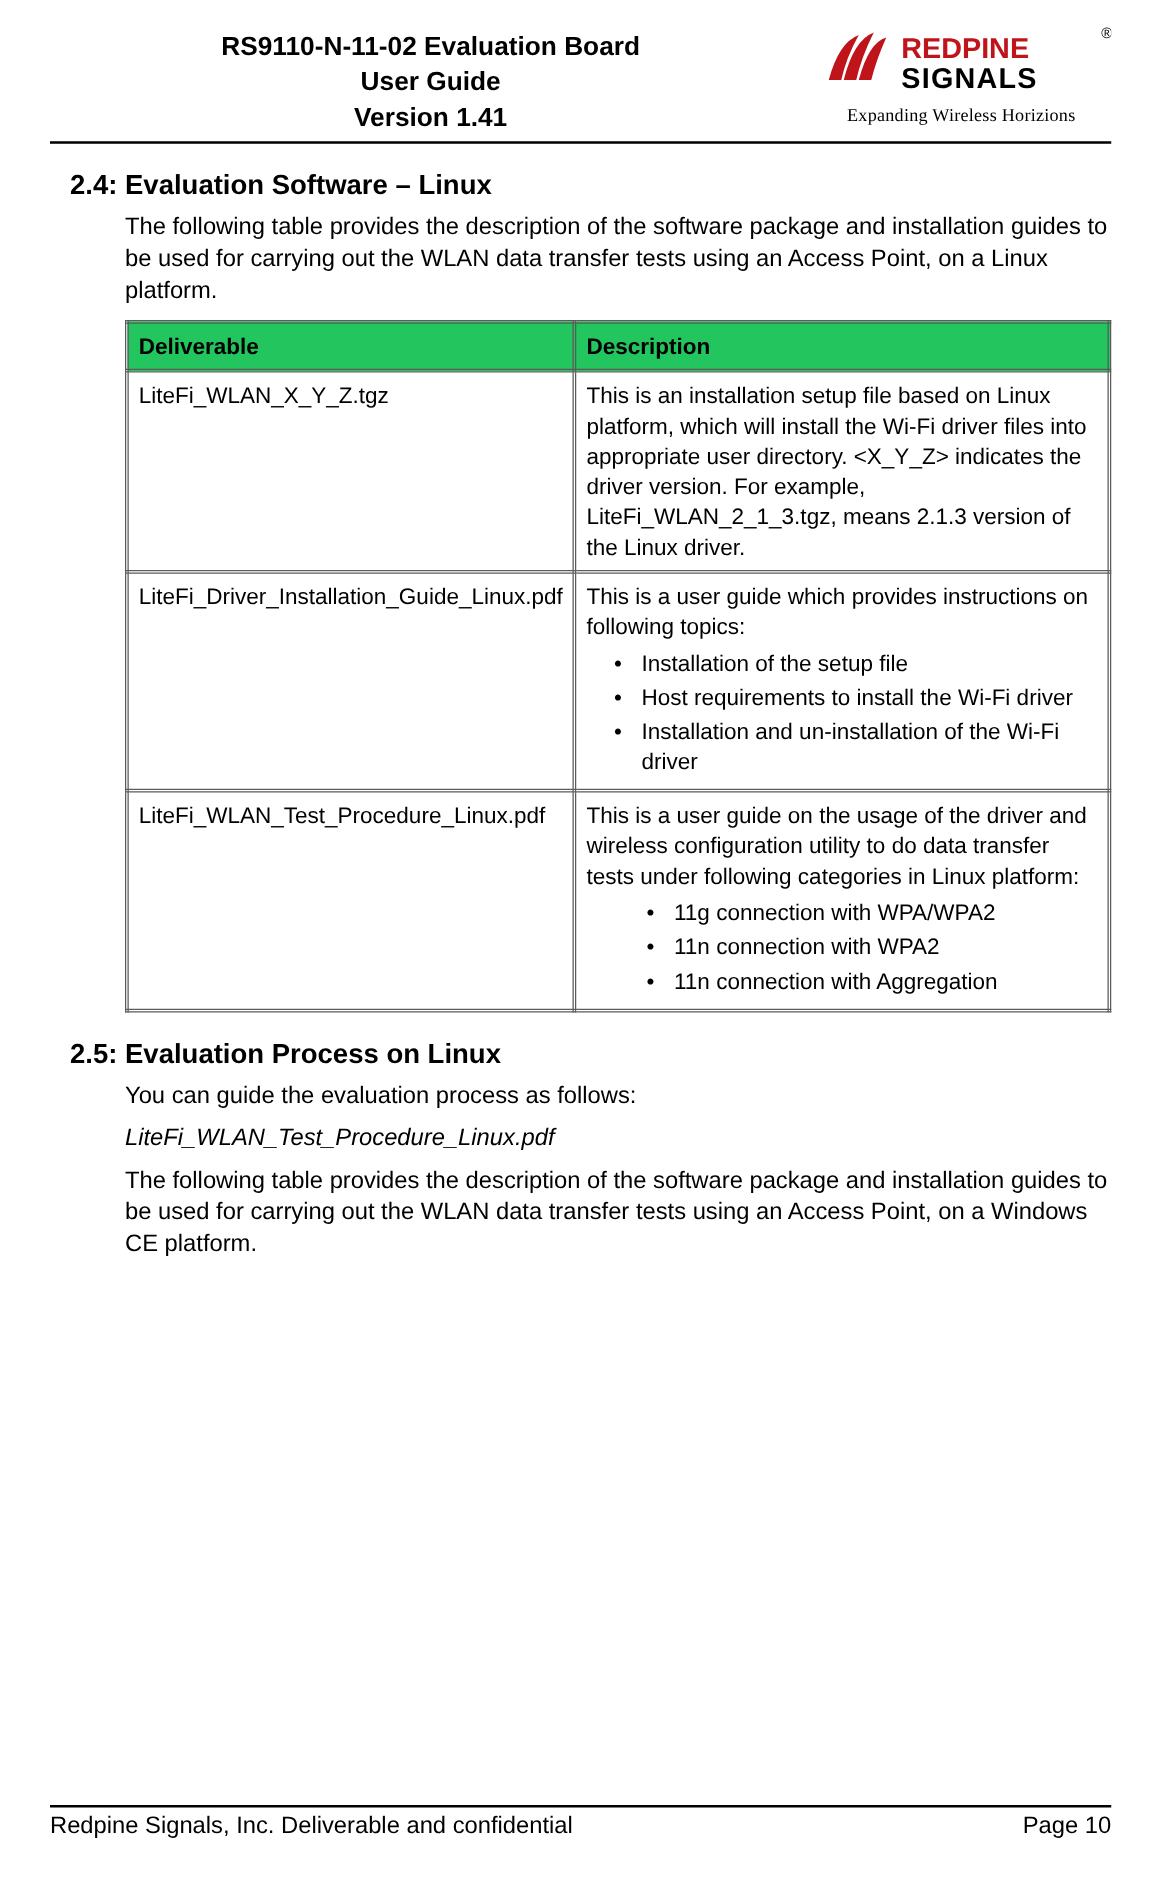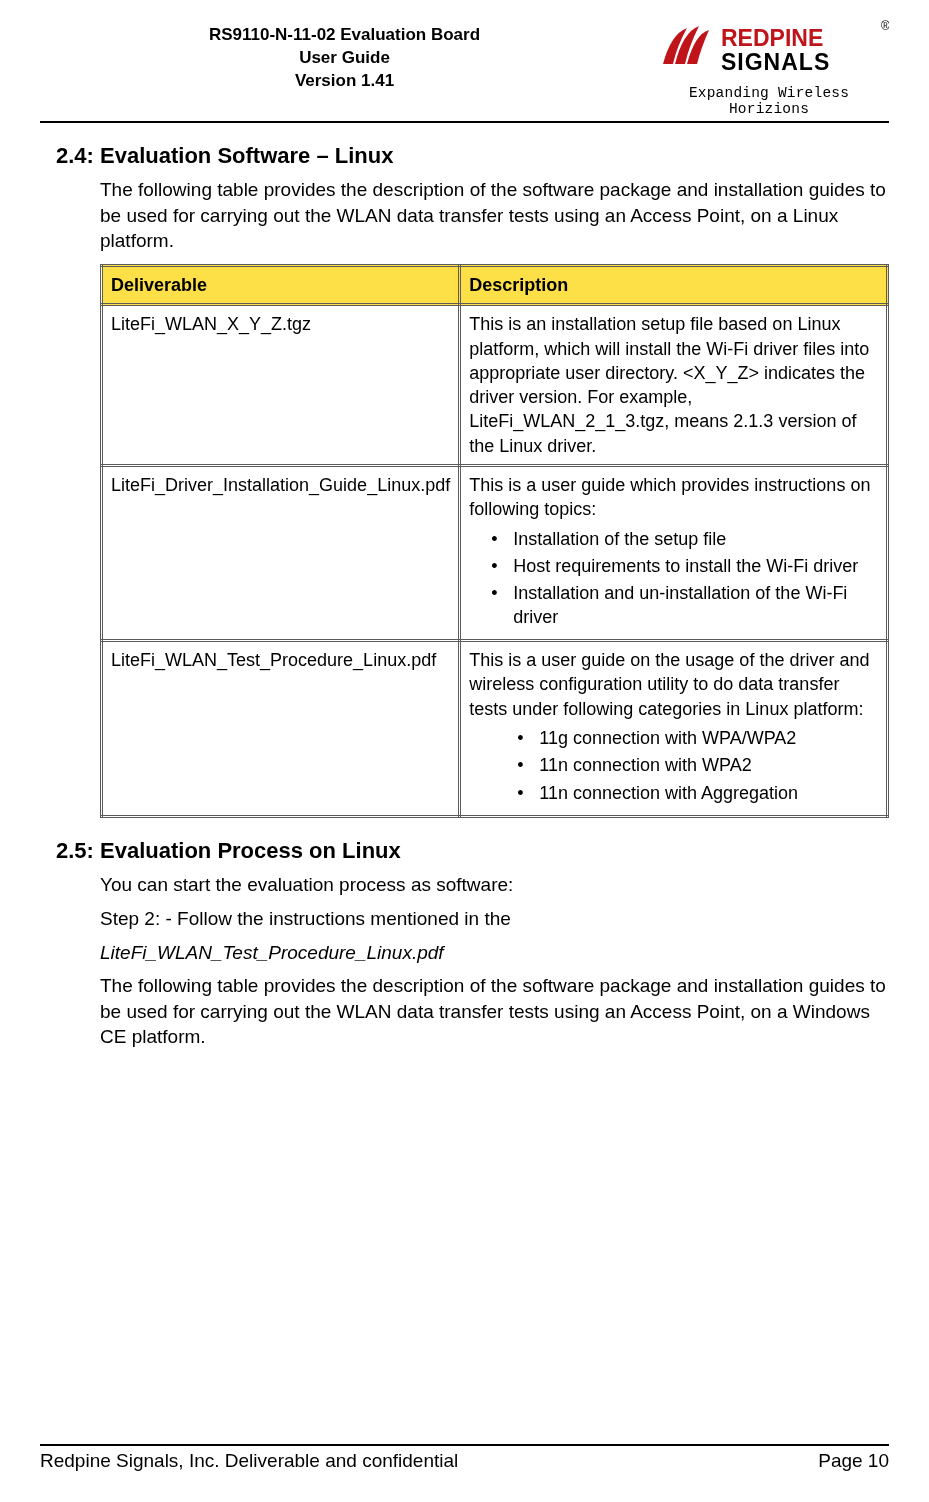--- a/index.html
+++ b/index.html
@@ -24,31 +24,31 @@
     align-items: flex-start;
     justify-content: space-between;
     border-bottom: 2px solid #000;
     padding-bottom: 4px;
     margin-bottom: 18px;
   }
   .header-title {
     flex: 1;
     text-align: center;
     font-weight: bold;
-    font-size: 17px;
+    font-size: 21px;
     line-height: 1.35;
     padding-top: 4px;
   }
   .logo-wrap {
     width: 240px;
     text-align: right;
   }
   .logo-svg { display: inline-block; }
   .logo-caption {
-    font-family: Liberation Mono, monospace;
+    font-family: Liberation Serif, serif;
     font-size: 14.5px;
     letter-spacing: 0.2px;
     text-align: center;
     margin-top: 2px;
   }
   h2.section {
     font-size: 22px;
     font-weight: bold;
     margin: 20px 0 6px 16px;
   }
@@ -65,21 +65,21 @@
     font-size: 18px;
     border: 3px double #5b5b5b;
   }
   table.deliv th, table.deliv td {
     border: 3px double #5b5b5b;
     vertical-align: top;
     padding: 6px 8px;
     text-align: left;
   }
   table.deliv th {
-    background: #fde047;
+    background: #22c55e;
     font-weight: bold;
   }
   td.dname { width: 41%; word-wrap: break-word; }
   ul.bul {
     list-style: none;
     margin: 6px 0 0 0;
     padding: 0 0 0 22px;
   }
   ul.bul > li {
     position: relative;
@@ -171,22 +171,21 @@
             <li>11n connection with Aggregation</li>
           </ul>
         </td>
       </tr>
     </tbody>
       </table>
   </div>
 
   <h2 class="section">2.5: Evaluation Process on Linux</h2>
   <div class="body-block">
-    <p>You can start the evaluation process as software:</p>
-    <p>Step 2: - Follow the instructions mentioned in the</p>
+    <p>You can guide the evaluation process as follows:</p>
     <p class="italic">LiteFi_WLAN_Test_Procedure_Linux.pdf</p>
   </div>
 
   <div class="body-block">
     <p>The following table provides the description of the software package and installation guides to be used for carrying out the WLAN data transfer tests using an Access Point, on a Windows CE platform.</p>
   </div>
 
   <div class="footer">
     <span>Redpine Signals, Inc. Deliverable and confidential</span>
     <span>Page 10</span>

